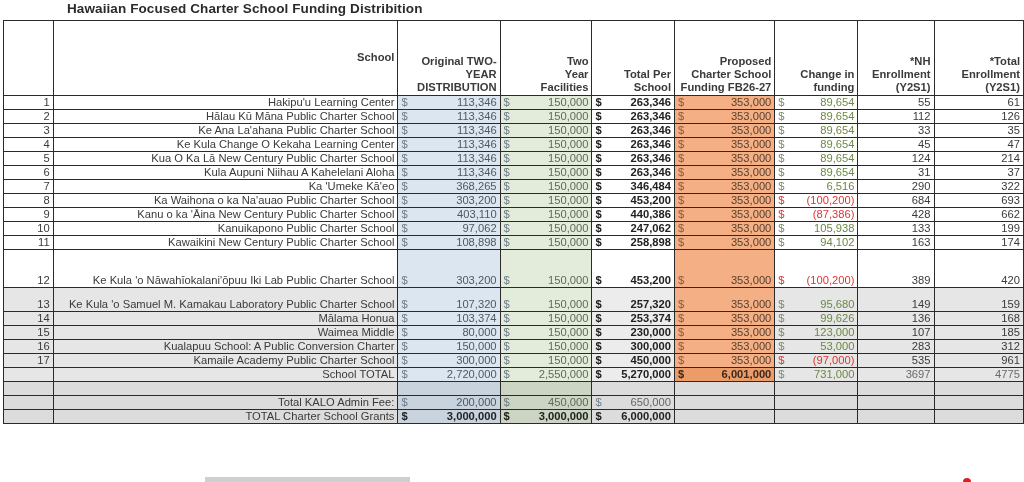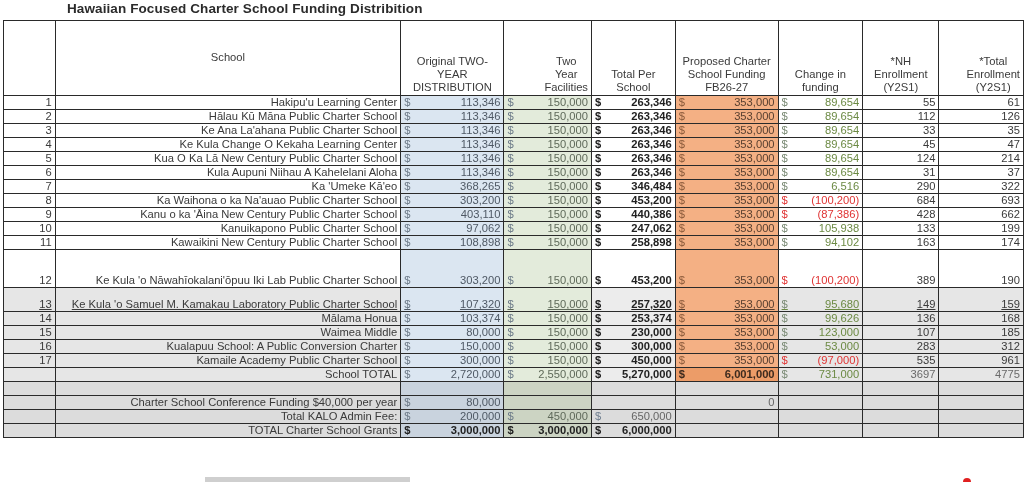--- a/index.html
+++ b/index.html
@@ -1,42 +1,42 @@
 <!DOCTYPE html>
 <html><head>
 <meta charset="utf-8">
 <style>
   html, body { margin:0; padding:0; background:#ffffff; }
   body { width:1024px; height:482px; overflow:hidden; position:relative;
          font-family:"Liberation Sans", sans-serif; color:#3a3a3a; }
   .title { position:absolute; left:67px; top:1px; font-size:13.5px; font-weight:bold; color:#2b2b2b; letter-spacing:0.1px; }
   table.sheet { position:absolute; left:3px; top:20px; border-collapse:collapse; table-layout:fixed; }
   table.sheet td, table.sheet th { border:1.5px solid #2a2a2a; padding:0 3px; font-size:11.2px; white-space:nowrap; overflow:hidden; line-height:13px; }
-  th { font-weight:normal; color:#3a3a3a; text-align:center; vertical-align:bottom; padding-bottom:1px !important; font-size:11px; line-height:15px; }
+  th { font-weight:bold; color:#3a3a3a; text-align:right; vertical-align:bottom; padding-bottom:1px !important; font-size:11px; line-height:15px; }
   th.school-h { vertical-align:middle; }
   td.num { text-align:right; }
   td.name { text-align:right; }
   .money { display:flex; justify-content:space-between; }
   .money .cur { color:#6f7f8f; }
   .c-orig { background:#dbe6f1; }
   .c-fac  { background:#e3ebdb; }
   .c-tot  { background:#ffffff; font-weight:bold; color:#222; }
   .c-tot .cur { color:#222; }
   .c-prop { background:#f4b084; color:#5a4030; }
   .c-prop .cur { color:#8a5a3a; }
   .c-chg { color:#6c8a44; }
   .c-chg .cur { color:#7a8a74; }
   .c-chg.neg { color:#e03434; }
   .c-chg.neg .cur { color:#e03434; }
   .c-fac .cur, .c-orig .cur { color:#6c7a88; }
   .c-fac { color:#5f6a5a; }
   .c-orig { color:#4f5965; }
   tr.r16 td { height:13px; }
   tr.tall12 td { height:37px; vertical-align:bottom; }
-  tr.tall13 td { height:23px; vertical-align:bottom;text-decoration:underline; }
+  tr.tall13 td { height:23px; vertical-align:bottom; }
   tr.grey td.name, tr.grey td.idx, tr.grey td.enr, tr.grey td.c-chg { background:#e6e6e6; }
   tr.grey td.c-tot { background:#ececec; }
   tr.lower td { background:#dcdcdc; }
   tr.lower td.c-orig { background:#c9d3de; }
   tr.lower td.c-fac { background:#ccd4c3; }
   tr.total-row td.c-prop { background:#ec9c68; font-weight:bold; color:#3d2a1e; }
   tr.total-row td.c-prop .cur { color:#3d2a1e; }
   tr.grants td.bold, tr.grants td.bold .cur { font-weight:bold; color:#222; }
   .idx { text-align:right; }
   .red-dot { position:absolute; left:963px; top:478px; width:8px; height:8px; border-radius:50%; background:#e02020; }
@@ -496,21 +496,21 @@
             <span>353,000</span>
           </div>
         </td>
         <td class="c-chg neg">
           <div class="money">
             <span class="cur">$</span>
             <span>(100,200)</span>
           </div>
         </td>
         <td class="num enr">389</td>
-        <td class="num enr">190</td>
+        <td class="num enr">420</td>
       </tr>
       <tr class="tall13 grey">
         <td class="idx">13</td>
         <td class="name">Ke Kula 'o Samuel M. Kamakau Laboratory Public Charter School</td>
         <td class="c-orig">
           <div class="money">
             <span class="cur">$</span>
             <span>107,320</span>
           </div>
         </td>
@@ -723,36 +723,20 @@
       <td class="num enr" style="color:#6a6a6a">3697</td>
       <td class="num enr" style="color:#6a6a6a">4775</td>
     </tr>
     <tr class="r16 lower">
       <td></td>
         <td></td>
       <td class="c-orig"></td>
         <td class="c-fac"></td>
       <td></td>
         <td></td>
-      <td></td>
-        <td></td>
-        <td></td>
-    </tr>
-    <tr class="r16 lower">
-      <td></td>
-      <td class="name" style="padding-left:8px">Charter School Conference Funding $40,000 per year</td>
-      <td class="c-orig">
-          <div class="money">
-            <span class="cur">$</span>
-            <span>80,000</span>
-          </div>
-        </td>
-      <td class="c-fac"></td>
-      <td></td>
-      <td class="num" style="color:#666">0</td>
       <td></td>
         <td></td>
         <td></td>
     </tr>
     <tr class="r16 lower">
       <td></td>
       <td class="name">Total KALO Admin  Fee:</td>
       <td class="c-orig">
           <div class="money">
             <span class="cur">$</span>

